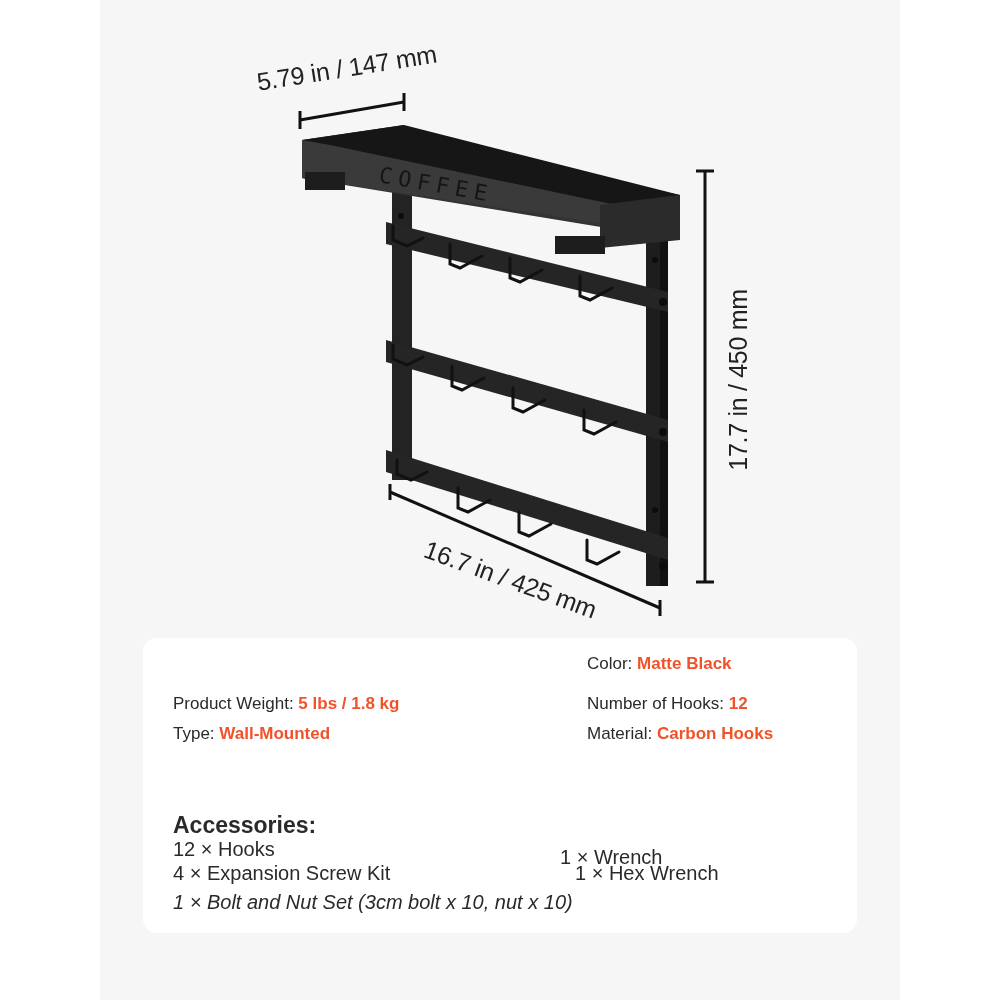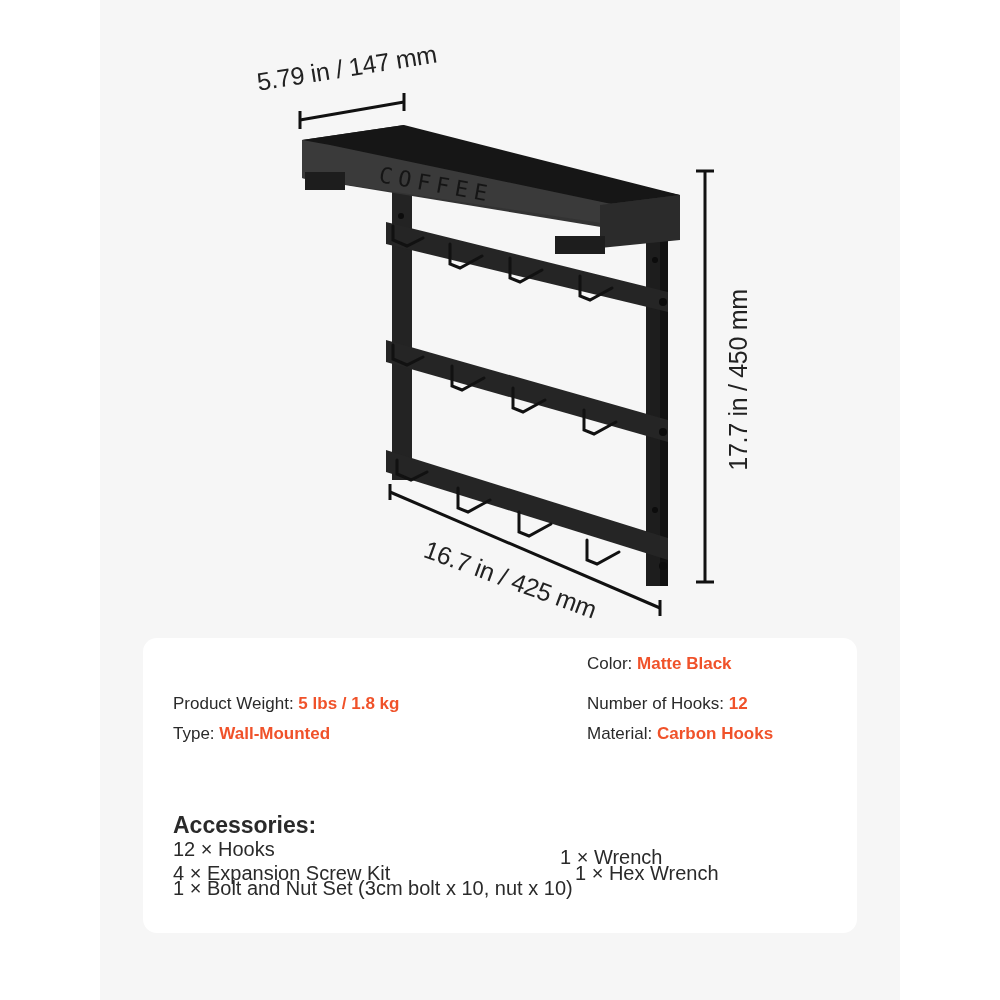--- a/index.html
+++ b/index.html
@@ -123,16 +123,16 @@
   <div class="spec-row" style="left:444px; top:56px;">
     <span>Number of Hooks: </span><span class="val">12</span>
   </div>
   <div class="spec-row" style="left:444px; top:86px;">
     <span>Material: </span><span class="val">Carbon Hooks</span>
   </div>
 
   <div class="acc-title">Accessories:</div>
   <div class="acc-item" style="left:30px; top:200px;">12 × Hooks</div>
   <div class="acc-item" style="left:30px; top:224px;">4 × Expansion Screw Kit</div>
-  <div class="acc-item" style="left:30px; top:239px;">1 × Bolt and Nut Set (3cm bolt x 10, nut x 10)</div>
+  <div class="acc-item" style="left:30px; top:253px;font-style:italic;">1 × Bolt and Nut Set (3cm bolt x 10, nut x 10)</div>
   <div class="acc-item" style="left:417px; top:200px;margin-top:8px;">1 × Wrench</div>
   <div class="acc-item" style="left:432px; top:224px;">1 × Hex Wrench</div>
 </div>
 
 </body></html>

